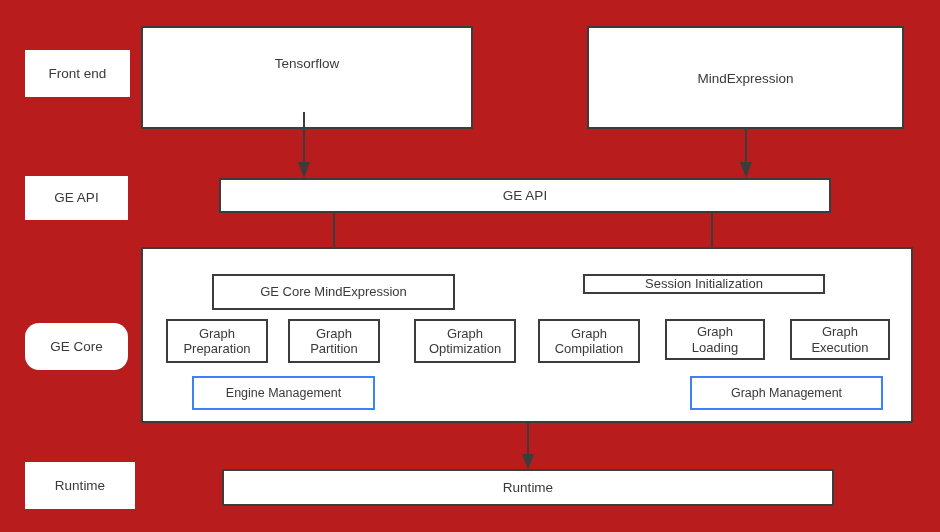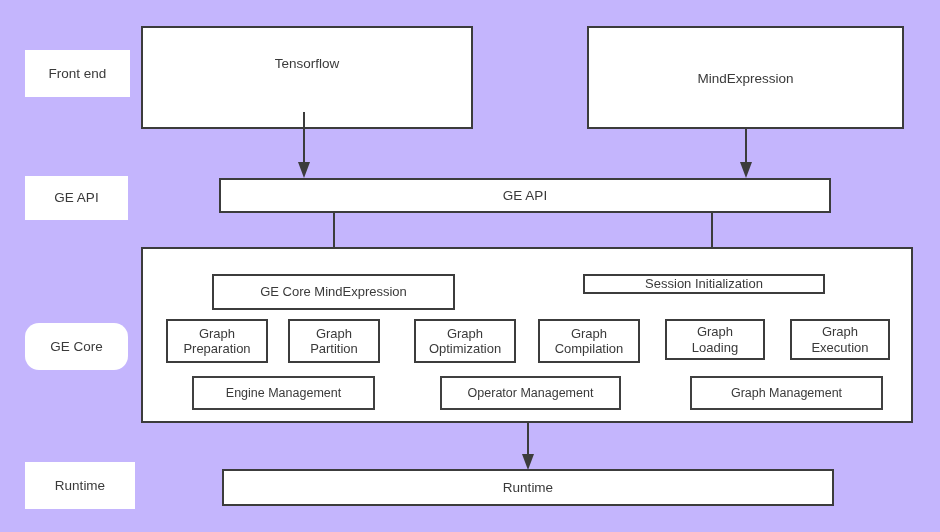--- a/index.html
+++ b/index.html
@@ -4,21 +4,21 @@
 <style>
   html, body {
     margin: 0;
     padding: 0;
     background: #000000;
   }
   #canvas {
     position: relative;
     width: 940px;
     height: 532px;
-    background: #c4b5fd;
+    background: #b91c1c;
     font-family: "Liberation Sans", sans-serif;
     overflow: hidden;
   }
 
   
   .box {
     position: absolute;
     box-sizing: border-box;
     background: #ffffff;
     color: #3a3a3a;
@@ -45,21 +45,21 @@
   }
   .bar {
     border: 2px solid #3c3c3c;
     font-size: 13.5px;
   }
   .inner {
     border: 2px solid #3c3c3c;
     font-size: 13px;
   }
   .inner-sm {
-    border: 2px solid #404040;
+    border: 2px solid #3b82f6;
     font-size: 12.5px;
   }
 
   
   .arrow {
     position: absolute;
     overflow: visible;
   }
   .arrow line {
     stroke: #3c3c3c;
@@ -124,21 +124,20 @@
   <div class="box inner" style="left:414px; top:319px; width:102px; height:44px;">Graph
 Optimization</div>
   <div class="box inner" style="left:538px; top:319px; width:102px; height:44px;">Graph
 Compilation</div>
   <div class="box inner" style="left:665px; top:319px; width:100px; height:41px;">Graph
 Loading</div>
   <div class="box inner" style="left:790px; top:319px; width:100px; height:41px;">Graph
 Execution</div>
 
   <div class="box inner-sm" style="left:192px; top:376px; width:183px; height:34px;">Engine Management</div>
-  <div class="box inner-sm" style="left:440px; top:376px; width:181px; height:34px;">Operator Management</div>
   <div class="box inner-sm" style="left:690px; top:376px; width:193px; height:34px;">Graph Management</div>
 
   <svg class="arrow" style="left:519px; top:423px; width:18px; height:47px;">
     <line x1="9" y1="0" x2="9" y2="33"></line>
     <polygon points="3,31 15,31 9,47"></polygon>
   </svg>
 
   <div class="box bar" style="left:222px; top:469px; width:612px; height:37px;">Runtime</div>
 
 </div>

